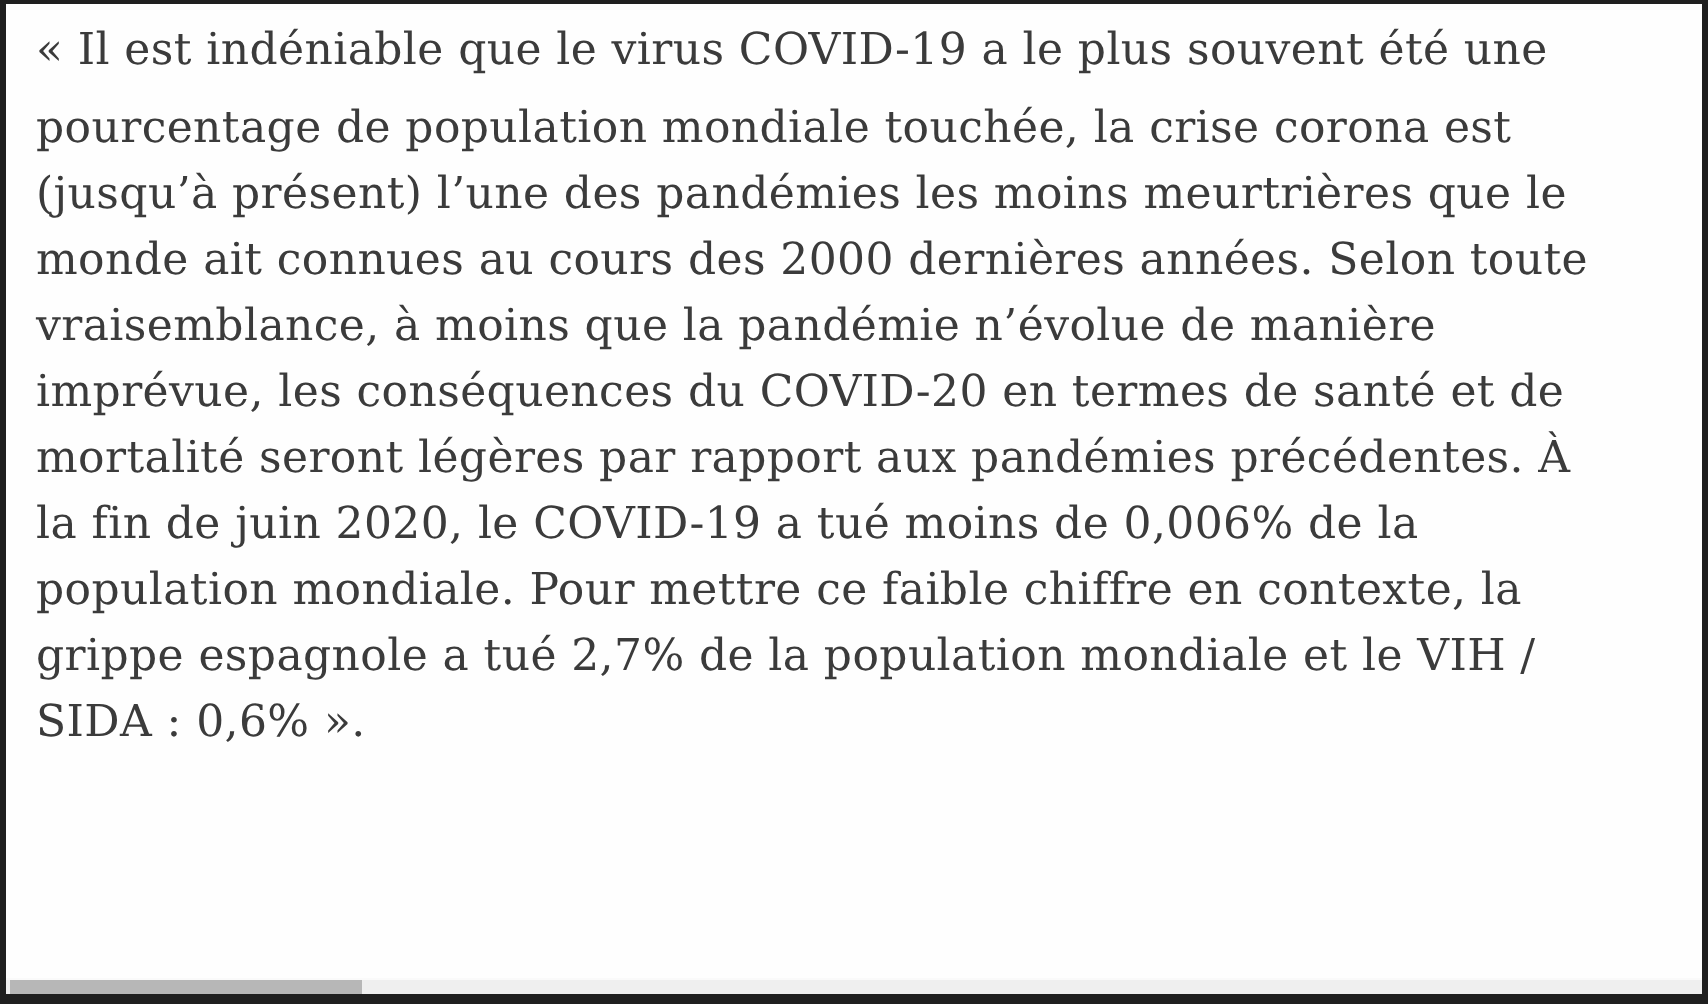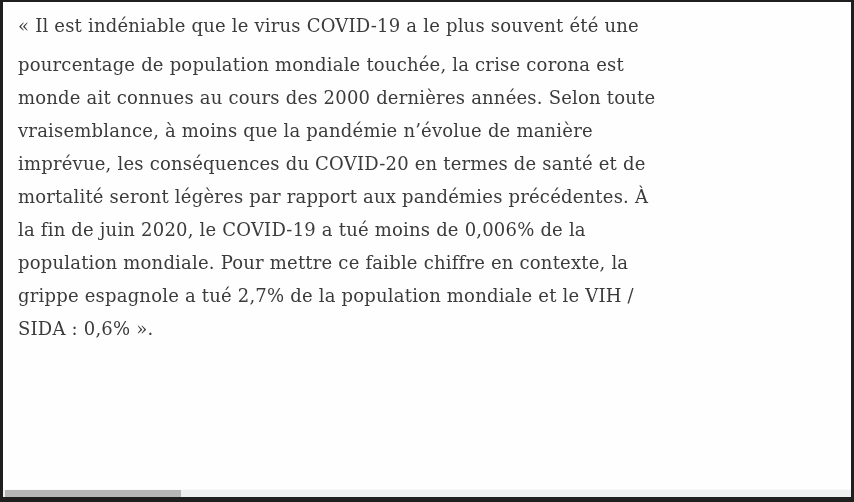--- a/index.html
+++ b/index.html
@@ -21,21 +21,21 @@
     border-right: 3px solid var(--border-color);
     border-bottom: 5px solid var(--border-color);
     overflow: hidden;
     font-family: "DejaVu Serif", "Liberation Serif", serif;
     color: var(--text-color);
   }
   .content {
     padding: 7px 16px 0 15px;
   }
   .line {
-    font-size: 18px;
+    font-size: 22px;
     line-height: 33px;
     white-space: nowrap;
     letter-spacing: 0.2px;
   }
   .paragraph + .paragraph {
     margin-top: 6px;
   }
   .h-scrollbar-track {
     position: absolute;
     left: 0;
@@ -59,20 +59,21 @@
 
 <div class="frame">
   <div class="content">
 
     <div class="paragraph">
       <div class="line">« Il est indéniable que le virus COVID-19 a le plus souvent été une</div>
     </div>
 
     <div class="paragraph">
       <div class="line">pourcentage de population mondiale touchée, la crise corona est</div>
+      <div class="line">(jusqu’à présent) l’une des pandémies les moins meurtrières que le</div>
       <div class="line">monde ait connues au cours des 2000 dernières années. Selon toute</div>
       <div class="line">vraisemblance, à moins que la pandémie n’évolue de manière</div>
       <div class="line">imprévue, les conséquences du COVID-20 en termes de santé et de</div>
       <div class="line">mortalité seront légères par rapport aux pandémies précédentes. À</div>
       <div class="line">la fin de juin 2020, le COVID-19 a tué moins de 0,006% de la</div>
       <div class="line">population mondiale. Pour mettre ce faible chiffre en contexte, la</div>
       <div class="line">grippe espagnole a tué 2,7% de la population mondiale et le VIH /</div>
       <div class="line">SIDA : 0,6% ».</div>
     </div>
 

